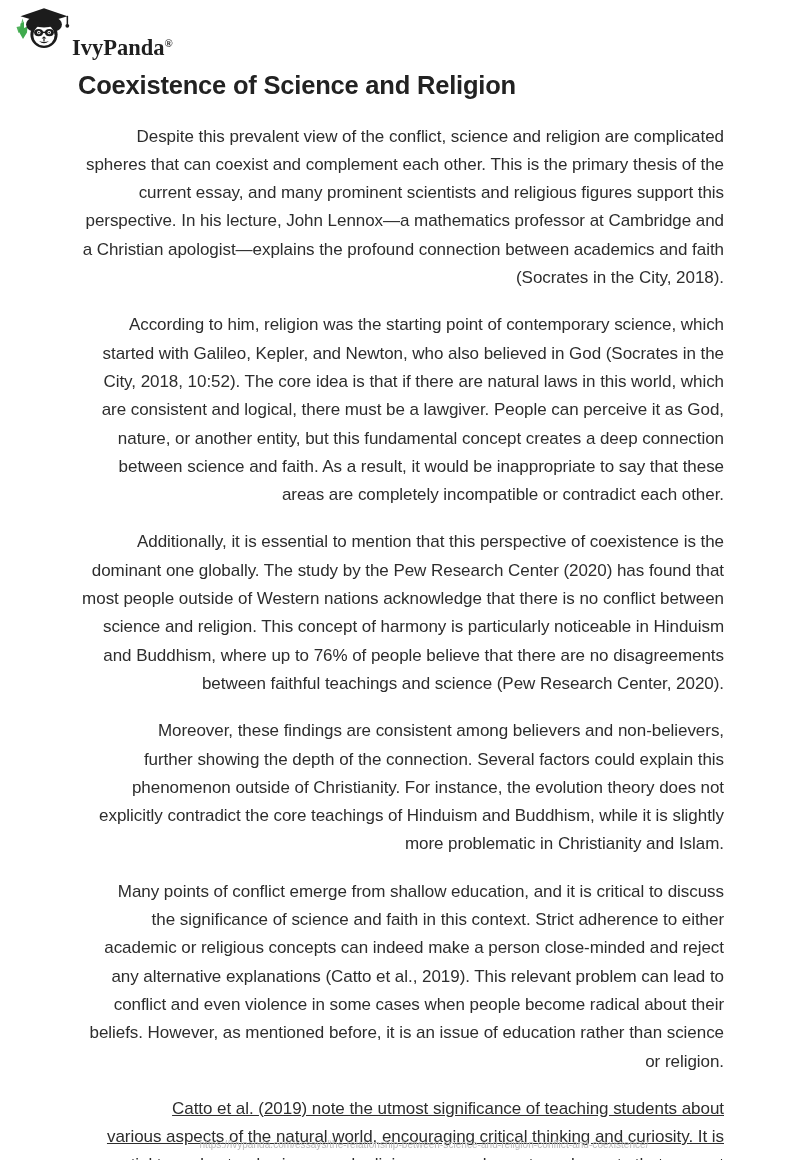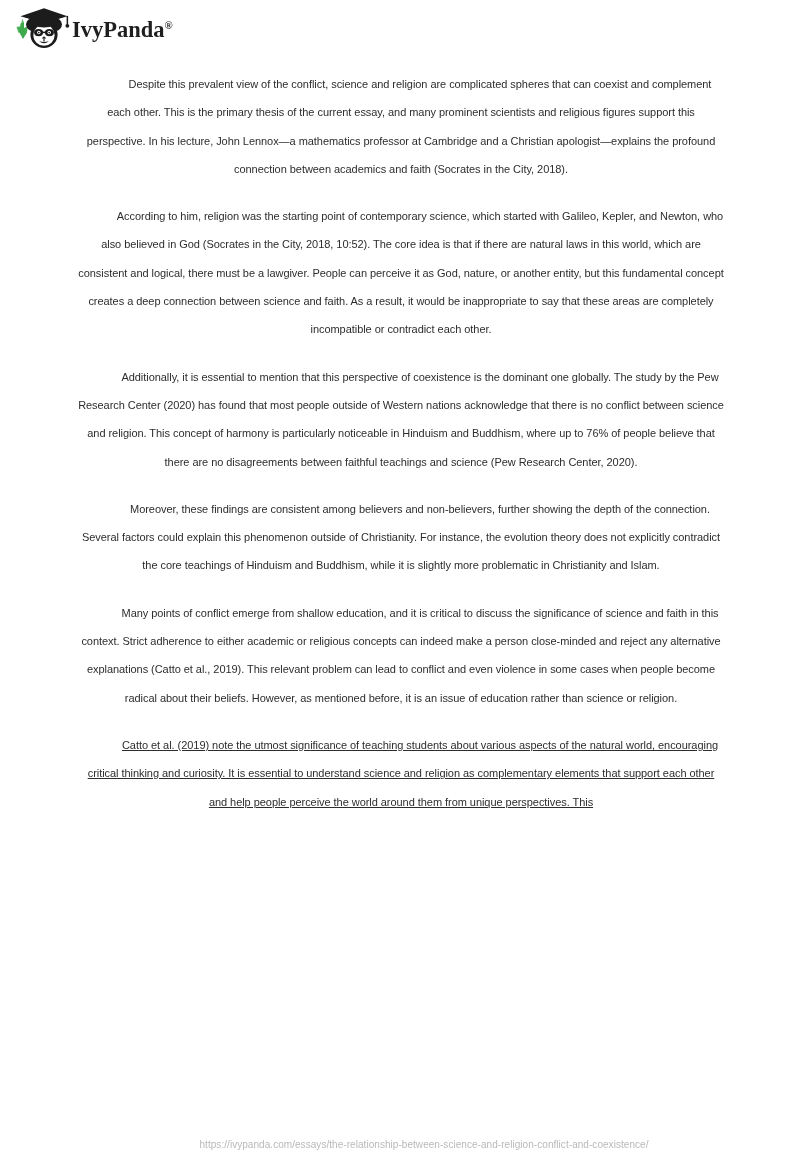--- a/index.html
+++ b/index.html
@@ -43,21 +43,21 @@
   }
   .brand-name {
     font-family: "Liberation Serif", serif;
     font-weight: bold;
     font-size: 22.5px;
     color: #1f1f1f;
     letter-spacing: 0px;
     margin-left: -2px;
     white-space: nowrap;
     position: relative;
-    top: 1px;
+    top: 19px;
   }
   .brand-name .reg {
     font-size: 11px;
     vertical-align: super;
     font-weight: bold;
   }
   .header-title {
     position: absolute;
     right: 18px;
     top: 14px;
@@ -76,26 +76,26 @@
   }
   .doc-title {
     font-size: 25.5px;
     font-weight: bold;
     color: #222222;
     margin: 0 0 22px 0;
     letter-spacing: -0.2px;
     line-height: 1.2;
   }
   .doc-paragraph {
-    font-size: 11px;
+    font-size: 17px;
     line-height: 28.3px;
     color: #2d2d2d;
     margin: 0 0 19px 0;
     text-indent: 38px;
-    text-align: center;
+    text-align: right;
     letter-spacing: -0.05px;
   }
   .doc-paragraph:last-child {
     margin-bottom: 0;
     text-decoration: underline;
   }
 
   
   .page-footer {
     position: absolute;
@@ -163,20 +163,21 @@
         <circle cx="55.3" cy="18.8" r="1.9"></circle>
       </g>
     </svg>
     <span class="brand-name"><span>IvyPanda</span><span class="reg">®</span></span>
   </div>
 
 </div>
 
 <div class="content">
 
+  <h1 class="doc-title">Coexistence of Science and Religion</h1>
 
   <p class="doc-paragraph">Despite this prevalent view of the conflict, science and religion are complicated spheres that can coexist and complement each other. This is the primary thesis of the current essay, and many prominent scientists and religious figures support this perspective. In his lecture, John Lennox—a mathematics professor at Cambridge and a Christian apologist—explains the profound connection between academics and faith (Socrates in the City, 2018).</p>
   <p class="doc-paragraph">According to him, religion was the starting point of contemporary science, which started with Galileo, Kepler, and Newton, who also believed in God (Socrates in the City, 2018, 10:52). The core idea is that if there are natural laws in this world, which are consistent and logical, there must be a lawgiver. People can perceive it as God, nature, or another entity, but this fundamental concept creates a deep connection between science and faith. As a result, it would be inappropriate to say that these areas are completely incompatible or contradict each other.</p>
   <p class="doc-paragraph">Additionally, it is essential to mention that this perspective of coexistence is the dominant one globally. The study by the Pew Research Center (2020) has found that most people outside of Western nations acknowledge that there is no conflict between science and religion. This concept of harmony is particularly noticeable in Hinduism and Buddhism, where up to 76% of people believe that there are no disagreements between faithful teachings and science (Pew Research Center, 2020).</p>
   <p class="doc-paragraph">Moreover, these findings are consistent among believers and non-believers, further showing the depth of the connection. Several factors could explain this phenomenon outside of Christianity. For instance, the evolution theory does not explicitly contradict the core teachings of Hinduism and Buddhism, while it is slightly more problematic in Christianity and Islam.</p>
   <p class="doc-paragraph">Many points of conflict emerge from shallow education, and it is critical to discuss the significance of science and faith in this context. Strict adherence to either academic or religious concepts can indeed make a person close-minded and reject any alternative explanations (Catto et al., 2019). This relevant problem can lead to conflict and even violence in some cases when people become radical about their beliefs. However, as mentioned before, it is an issue of education rather than science or religion.</p>
   <p class="doc-paragraph">Catto et al. (2019) note the utmost significance of teaching students about various aspects of the natural world, encouraging critical thinking and curiosity. It is essential to understand science and religion as complementary elements that support each other and help people perceive the world around them from unique perspectives. This</p>
 </div>
 
 <div class="page-footer">

